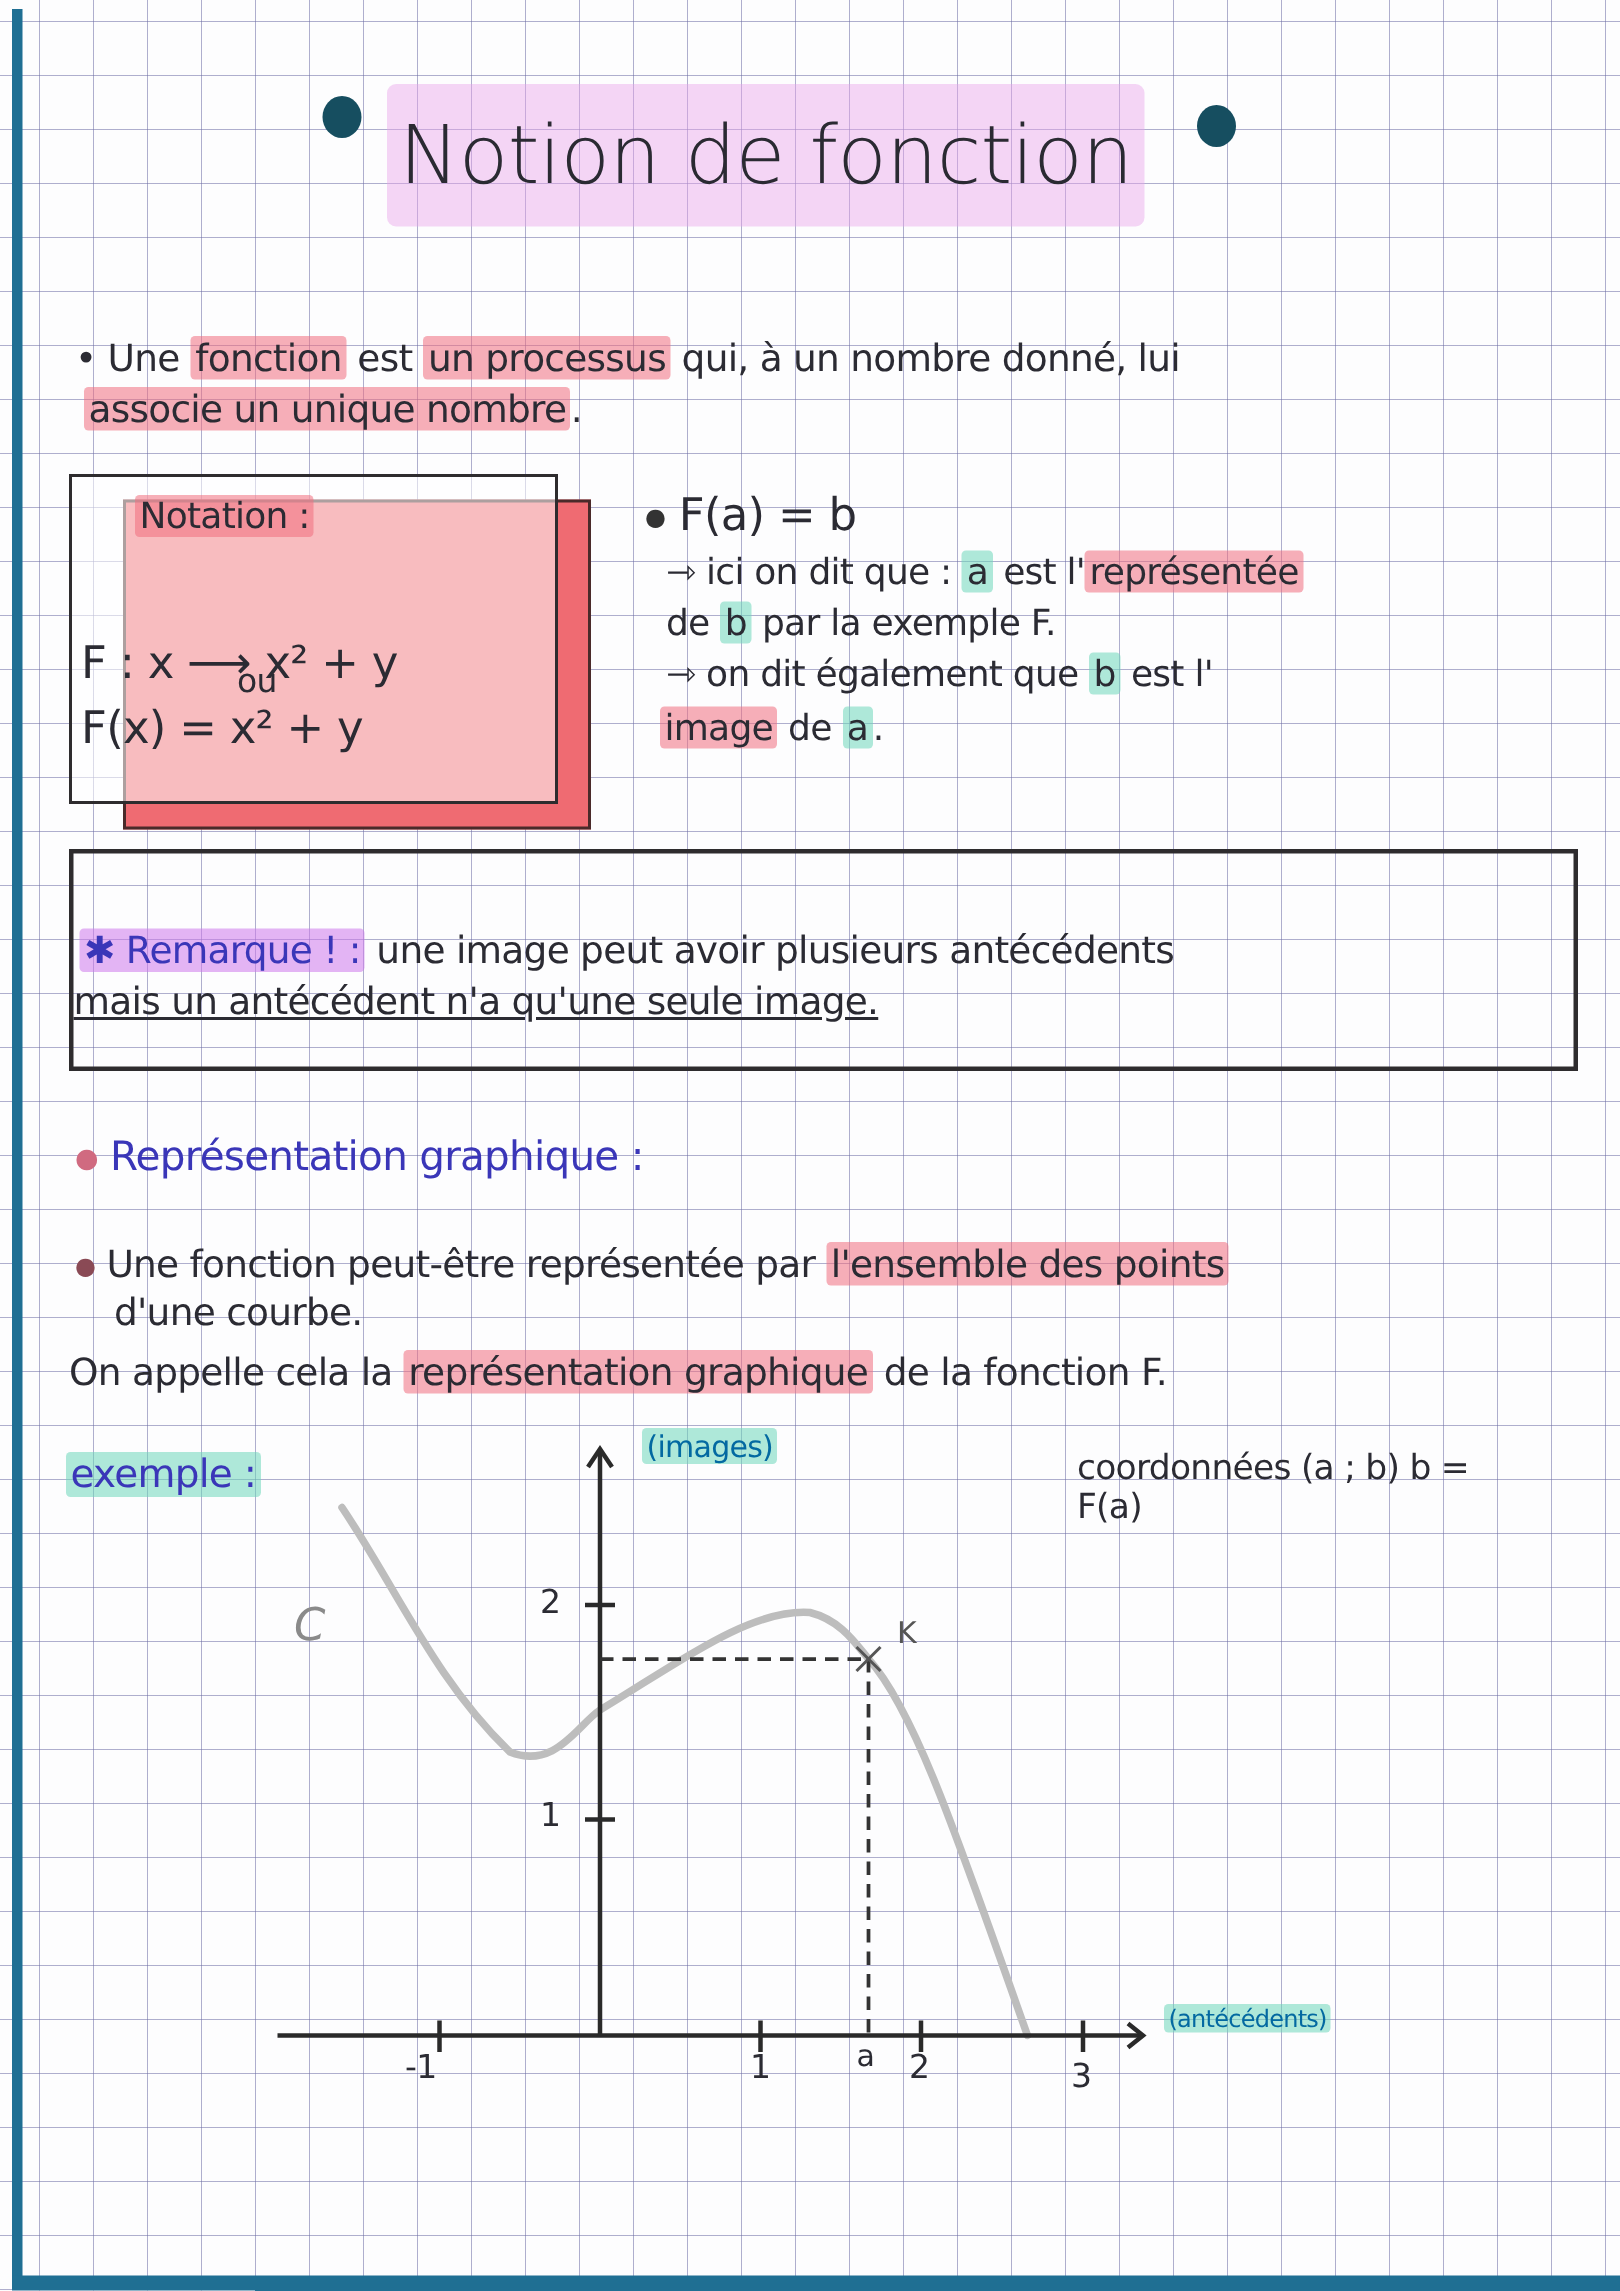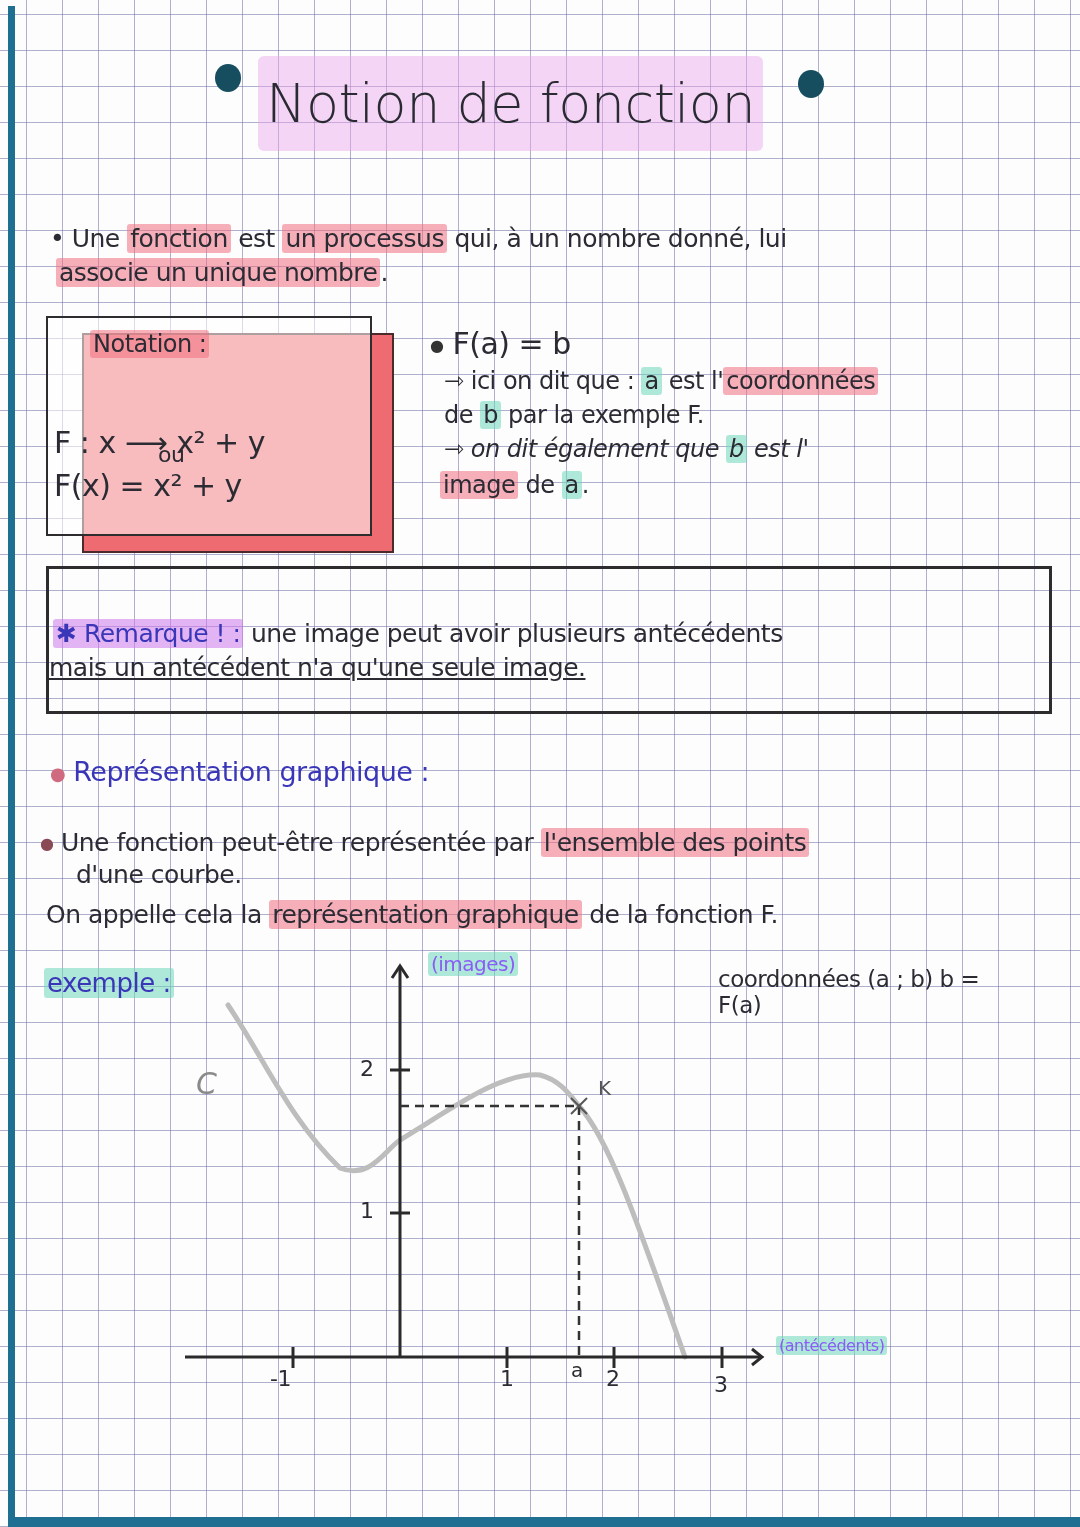--- a/index.html
+++ b/index.html
@@ -22,21 +22,21 @@
   .hl-green { background: rgba(110,215,185,0.55); border-radius: 3px; padding: 0 3px; }
   .hl-purple { background: rgba(205,120,235,0.55); border-radius: 3px; padding: 0 3px; }
   .hl-pink { background: rgba(232,165,235,0.45); border-radius: 6px; padding: 16px 8px; }
   .title { left: 258px; top: 72px; font-size: 54px; color: #2a2a32; font-weight: 300; }
   .p1 { font-size: 25px; line-height: 34px; }
   .box { position: absolute; border: 3px solid #2e2c2e; }
   .notation-shadow { position: absolute; left: 82px; top: 333px; width: 308px; height: 216px; background: #ef6b72; border: 2px solid #4a2a2a; }
   .notation-box { left: 46px; top: 316px; width: 322px; height: 216px; background: rgba(255,255,255,0.55); border: 2px solid #2e2c2e; }
   .remark-box { left: 46px; top: 566px; width: 1000px; height: 142px; }
   .blue { color: #3a36b8; }
-  .teal { color: #8b5cf6; margin-top: 33px; }
+  .teal { color: #0369a1; margin-top: 33px; }
   svg { position: absolute; left: 0; top: 0; }
 </style>
 </head>
 <body>
 
 <div class="edge-left"></div>
 <div class="edge-bottom"></div>
 
 <div class="dot" style="left:215px;top:64px;"></div>
 <div class="dot" style="left:798px;top:70px;"></div>
@@ -58,44 +58,44 @@
   <div class="hand" style="left:6px;top:86px;font-size:30px;margin-top:21px;">F : x ⟶ x² + y</div>
   <div class="hand" style="left:110px;top:124px;font-size:22px;">ou</div>
   <div class="hand" style="left:6px;top:150px;font-size:30px;">F(x) = x² + y</div>
 </div>
 
 <div class="hand" style="left:430px;top:326px;font-size:30px;">
   <span style="color:#333;font-size:16px;vertical-align:middle;">●</span>
   <span>F(a) = b</span>
 </div>
 <div class="hand p1" style="left:444px;top:364px;font-size:24px;">
-  <span>⇾ ici on dit que : </span><span class="hl-green">a</span><span> est l'</span><span class="hl-red">coordonnées</span>
+  <span>⇾ ici on dit que : </span><span class="hl-green">a</span><span> est l'</span><span class="hl-red">représentée</span>
 </div>
 <div class="hand p1" style="left:444px;top:398px;font-size:24px;">
   <span>de </span><span class="hl-green">b</span><span> par la exemple F.</span>
 </div>
-<div class="hand p1" style="left:444px;top:432px;font-size:24px;font-style:italic;">
+<div class="hand p1" style="left:444px;top:432px;font-size:24px;">
   <span>⇾ on dit également que </span><span class="hl-green">b</span><span> est l'</span>
 </div>
 <div class="hand p1" style="left:440px;top:468px;font-size:24px;">
   <span class="hl-red">image</span><span> de </span><span class="hl-green">a</span><span>.</span>
 </div>
 
 <div class="box remark-box">
   <div class="hand p1" style="left:4px;top:48px;">
     <span class="hl-purple blue">✱ Remarque ! :</span><span> une image peut avoir plusieurs antécédents</span>
   </div>
   <div class="hand p1" style="left:0;top:82px;text-decoration:underline;">mais un antécédent n'a qu'une seule image.</div>
 </div>
 
 <div class="hand blue" style="left:50px;top:756px;font-size:27px;">
   <span style="color:#d06a80;font-size:18px;vertical-align:middle;">●</span>
   <span>Représentation graphique :</span>
 </div>
-<div class="hand p1" style="left:40px;top:826px;text-align:right;">
+<div class="hand p1" style="left:50px;top:826px;text-align:right;">
   <span style="color:#8a4a55;font-size:16px;vertical-align:middle;">●</span>
   <span>Une fonction peut-être représentée par </span><span class="hl-red">l'ensemble des points</span>
 </div>
 <div class="hand p1" style="left:76px;top:858px;">d'une courbe.</div>
 <div class="hand p1" style="left:46px;top:898px;">
   <span>On appelle cela la </span><span class="hl-red">représentation graphique</span><span> de la fonction F.</span>
 </div>
 <div class="hand" style="left:44px;top:968px;font-size:26px;">
   <span class="hl-green blue">exemple :</span>
 </div>

